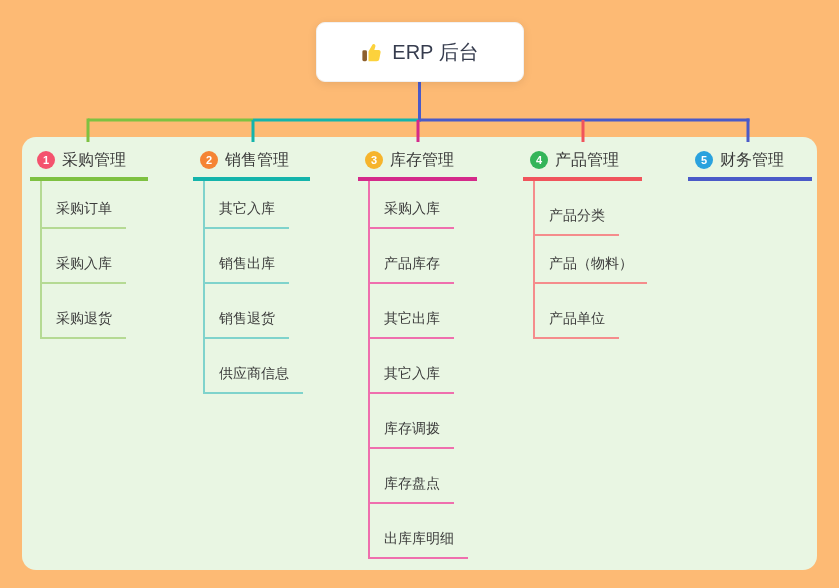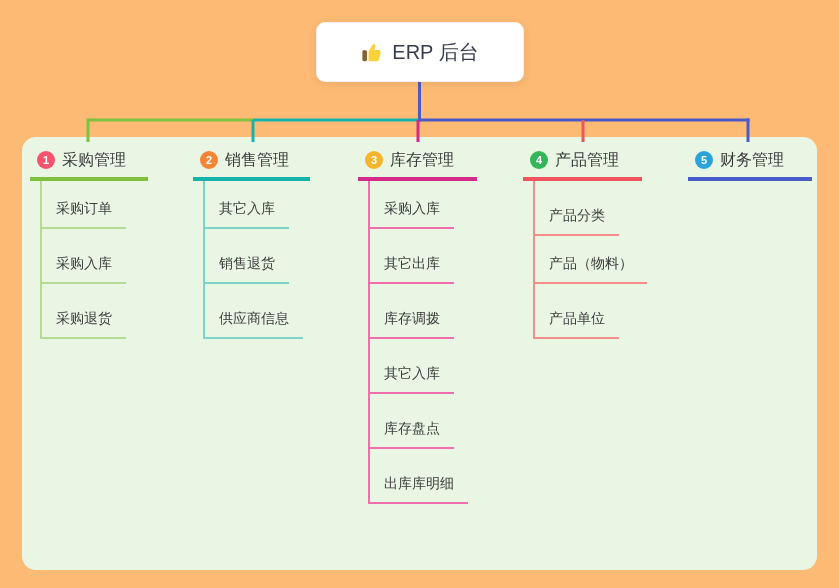--- a/index.html
+++ b/index.html
@@ -105,44 +105,50 @@
       <div class="branch" style="left: 193px; --main: #14b4ab; --light: #7fd3cc;">
       <div class="branch-title" style="width: 117px;">
         <span class="badge" style="background: rgb(245, 132, 52);">2</span>
         <span>销售管理</span>
       </div>
       <div class="items">
           <div class="item first">
             <span>其它入库</span>
           </div>
           <div class="item">
+            <span>销售出库</span>
+          </div>
+          <div class="item">
             <span>销售退货</span>
           </div>
           <div class="item">
             <span>供应商信息</span>
           </div>
         </div>
     </div>
       <div class="branch" style="left: 358px; --main: #d42a8a; --light: #ef6fae;">
       <div class="branch-title" style="width: 119px;">
         <span class="badge" style="background: rgb(246, 180, 44);">3</span>
         <span>库存管理</span>
       </div>
       <div class="items">
           <div class="item first">
             <span>采购入库</span>
           </div>
           <div class="item">
+            <span>产品库存</span>
+          </div>
+          <div class="item">
             <span>其它出库</span>
           </div>
           <div class="item">
-            <span>库存调拨</span>
+            <span>其它入库</span>
           </div>
           <div class="item">
-            <span>其它入库</span>
+            <span>库存调拨</span>
           </div>
           <div class="item">
             <span>库存盘点</span>
           </div>
           <div class="item">
             <span>出库库明细</span>
           </div>
         </div>
     </div>
       <div class="branch" style="left: 523px; --main: #f0545c; --light: #f58c8c;">

